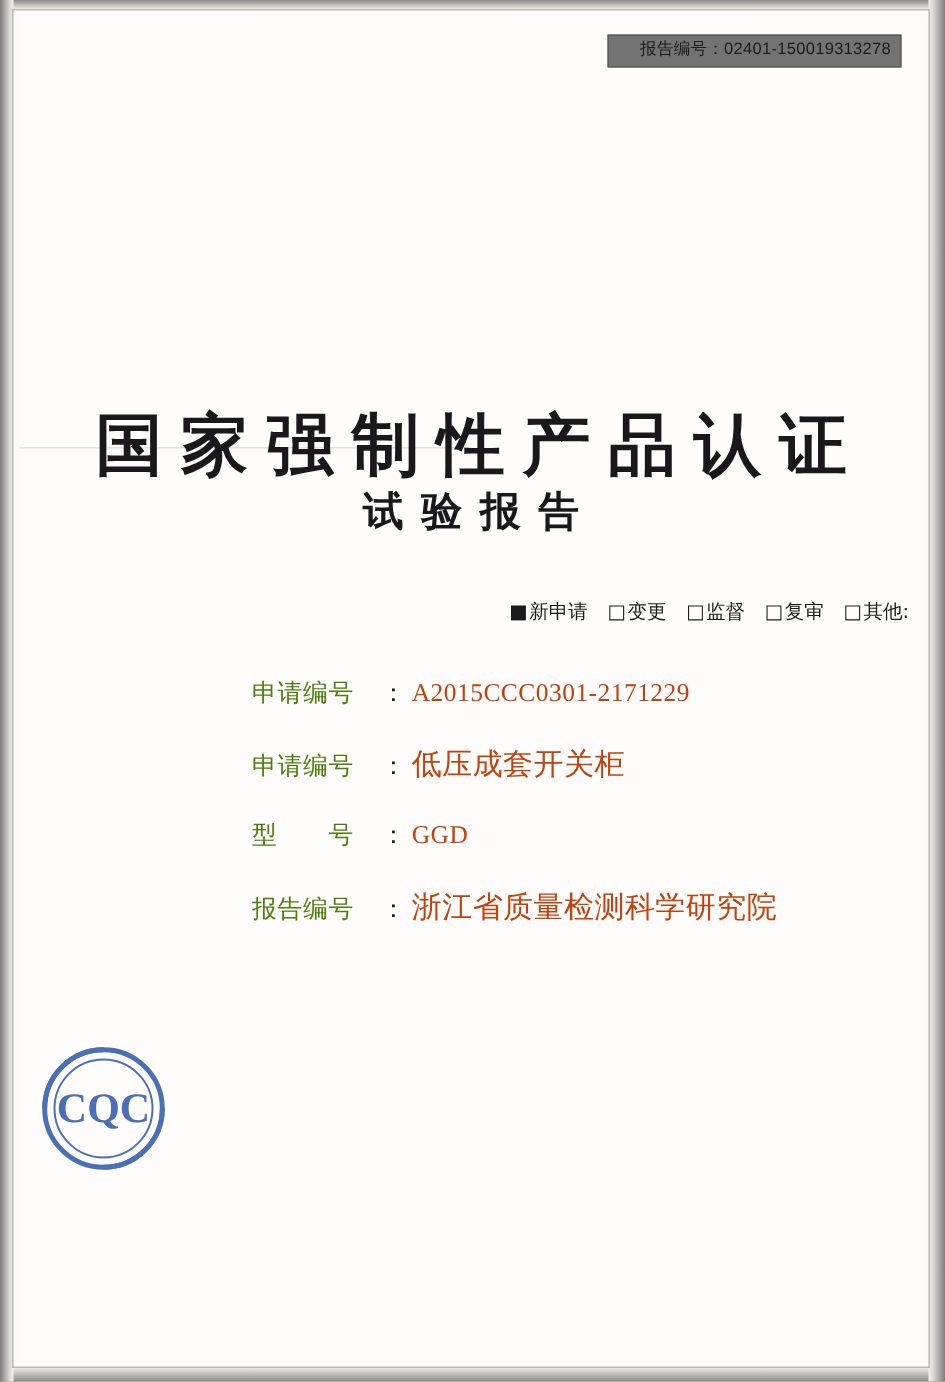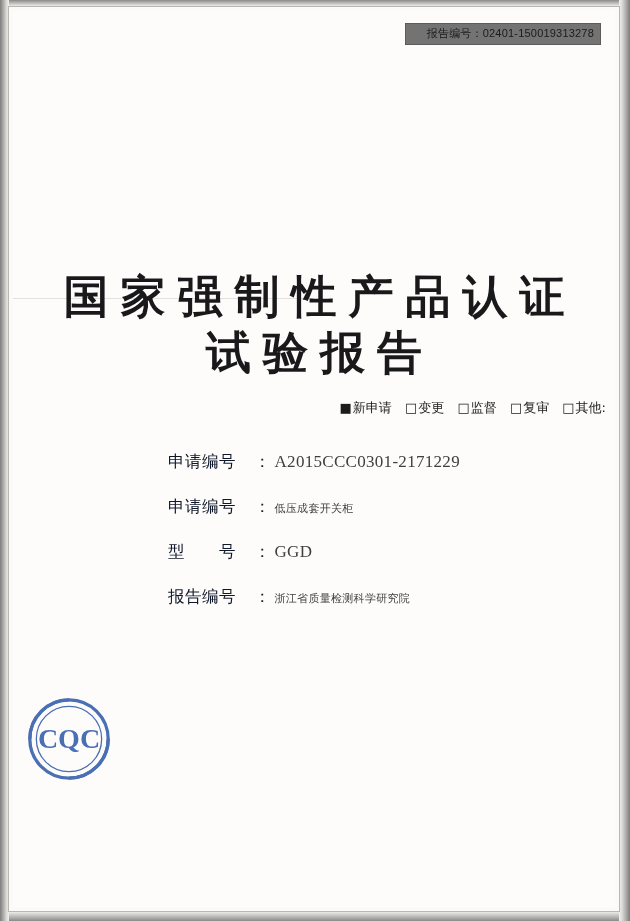--- a/index.html
+++ b/index.html
@@ -127,21 +127,21 @@
   }
   .title1 {
     top: 220px;
     font-size: 45px;
     letter-spacing: 12px;
     text-indent: 12px;
     margin-top: 36px;
   }
   .title2 {
     top: 312px;
-    font-size: 45px;
+    font-size: 27px;
     letter-spacing: 12px;
     text-indent: 12px;
   }
 
   
   .checks {
     position: absolute;
     top: 388px;
     left: 0;
     width: 100%;
@@ -167,40 +167,40 @@
     width: 420px;
   }
   .field-row {
     display: flex;
     align-items: baseline;
     margin-bottom: 23px;
   }
   .field-label {
     font-family: "DejaVu Serif", serif;
     font-size: 16.5px;
-    color: #0f172a;
+    color: #4d7c0f;
     white-space: nowrap;
     min-width: 86px;
     letter-spacing: 0.5px;
   }
   .field-colon {
     font-family: "DejaVu Serif", serif;
     font-size: 16.5px;
     color: #1b1b1b;
     margin: 0 4px 0 0;
   }
   .field-value {
     font-family: "Liberation Serif", serif;
     font-size: 17px;
-    color: #404040;
+    color: #c2410c;
     letter-spacing: 0.3px;
   }
   .field-value.cjk {
     font-family: "DejaVu Serif", serif;
-    font-size: 11px;
+    font-size: 20px;
   }
   .field-sub {
     font-family: "DejaVu Serif", serif;
     font-size: 15.5px;
     color: #14171c;
     margin-left: 96px;
     margin-top: -16px;
     margin-bottom: 22px;
   }
 

